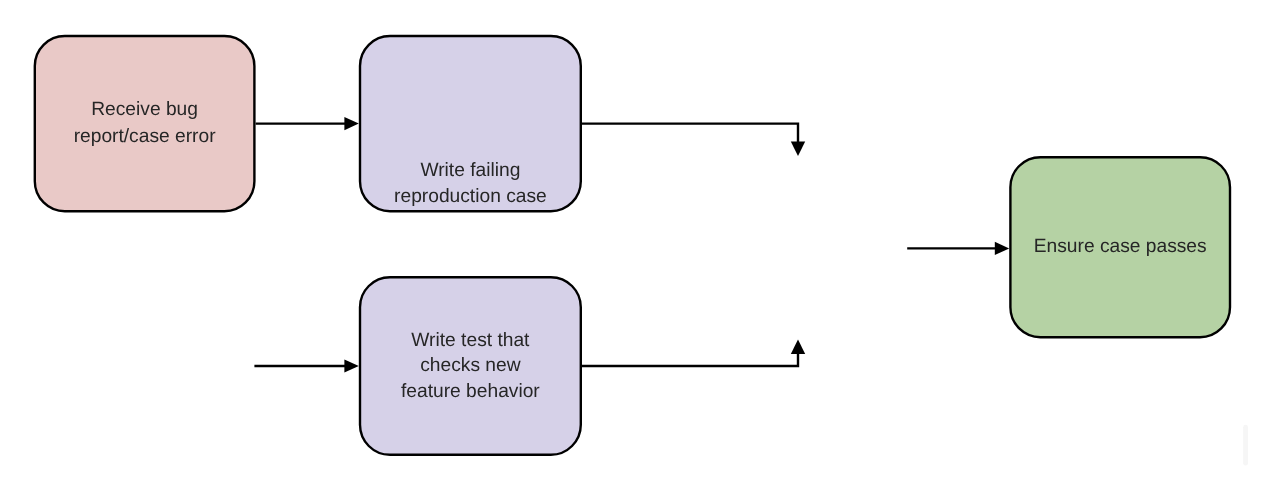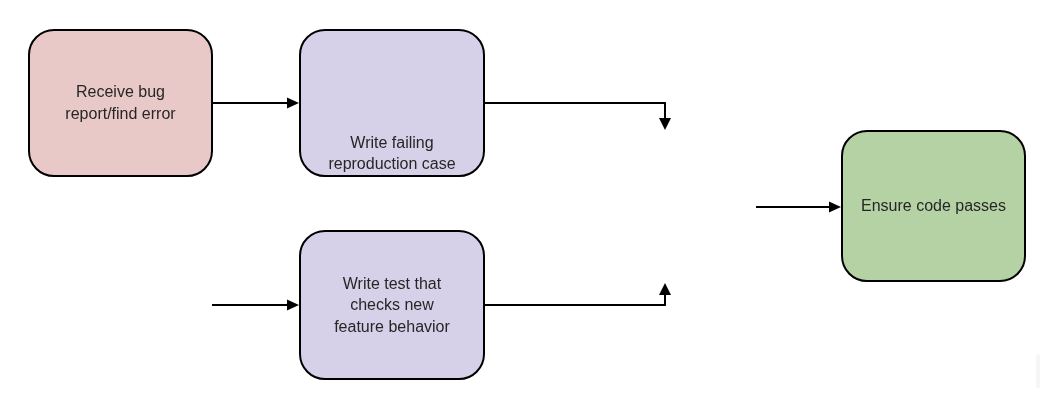--- a/index.html
+++ b/index.html
@@ -76,35 +76,35 @@
       <polygon points="659,295 671,295 665,283"></polygon>
     </g>
     <g>
       <line x1="756" y1="207" x2="830" y2="207"></line>
       <polygon points="829,201.5 841,207 829,212.5"></polygon>
     </g>
   </svg>
 
   <div class="node" style="left: 28px; top: 29px; width: 185px; height: 148px; background-color: rgb(233, 201, 199);">
     <span class="node-label">Receive bug
-report/find error</span>
+report/case error</span>
   </div>
 
   <div class="node" style="left: 299px; top: 29px; width: 186px; height: 148px; background-color: rgb(214, 209, 232); align-items: flex-end;">
     <span class="node-label">Write failing
 reproduction case</span>
   </div>
 
 
   <div class="node" style="left: 299px; top: 230px; width: 186px; height: 150px; background-color: rgb(214, 209, 232);">
     <span class="node-label">Write test that
 checks new
 feature behavior</span>
   </div>
 
 
   <div class="node" style="left: 841px; top: 130px; width: 185px; height: 152px; background-color: rgb(181, 210, 164);">
-    <span class="node-label">Ensure code passes</span>
+    <span class="node-label">Ensure case passes</span>
   </div>
 
   <div class="artifact" style="left:1036px; top:354px; width:4px; height:34px;"></div>
 
 </div>
 
 </body></html>

